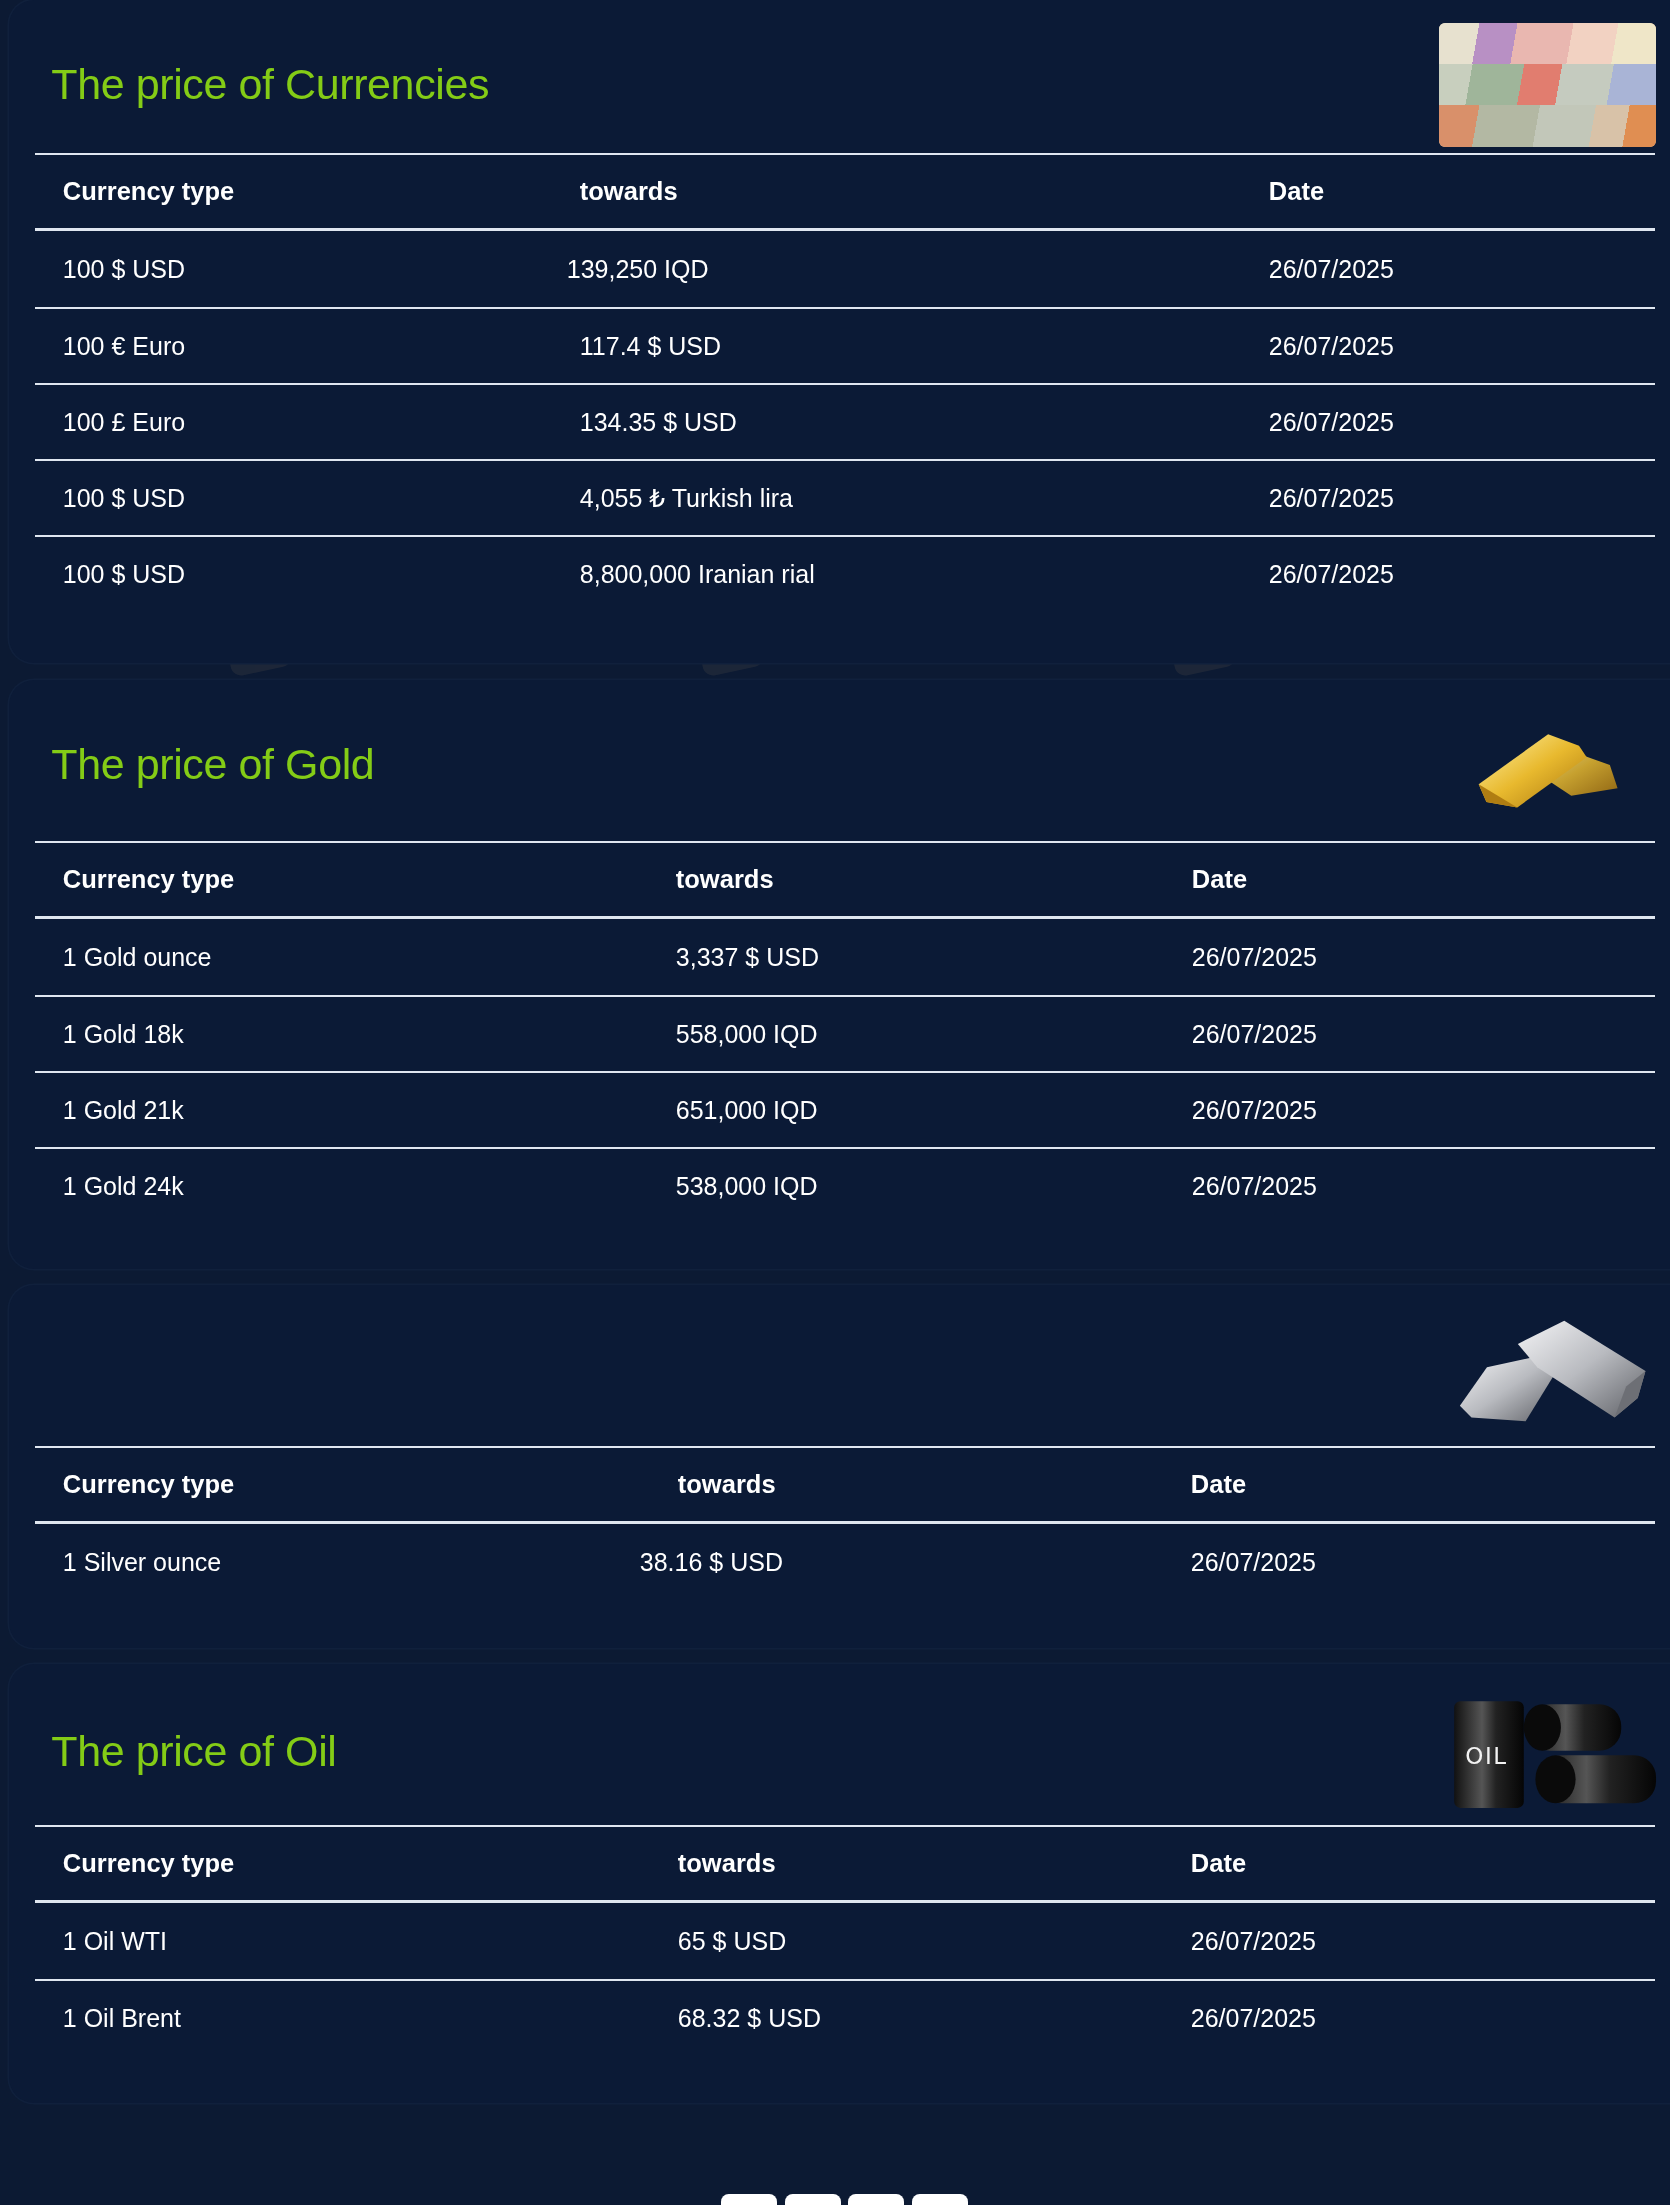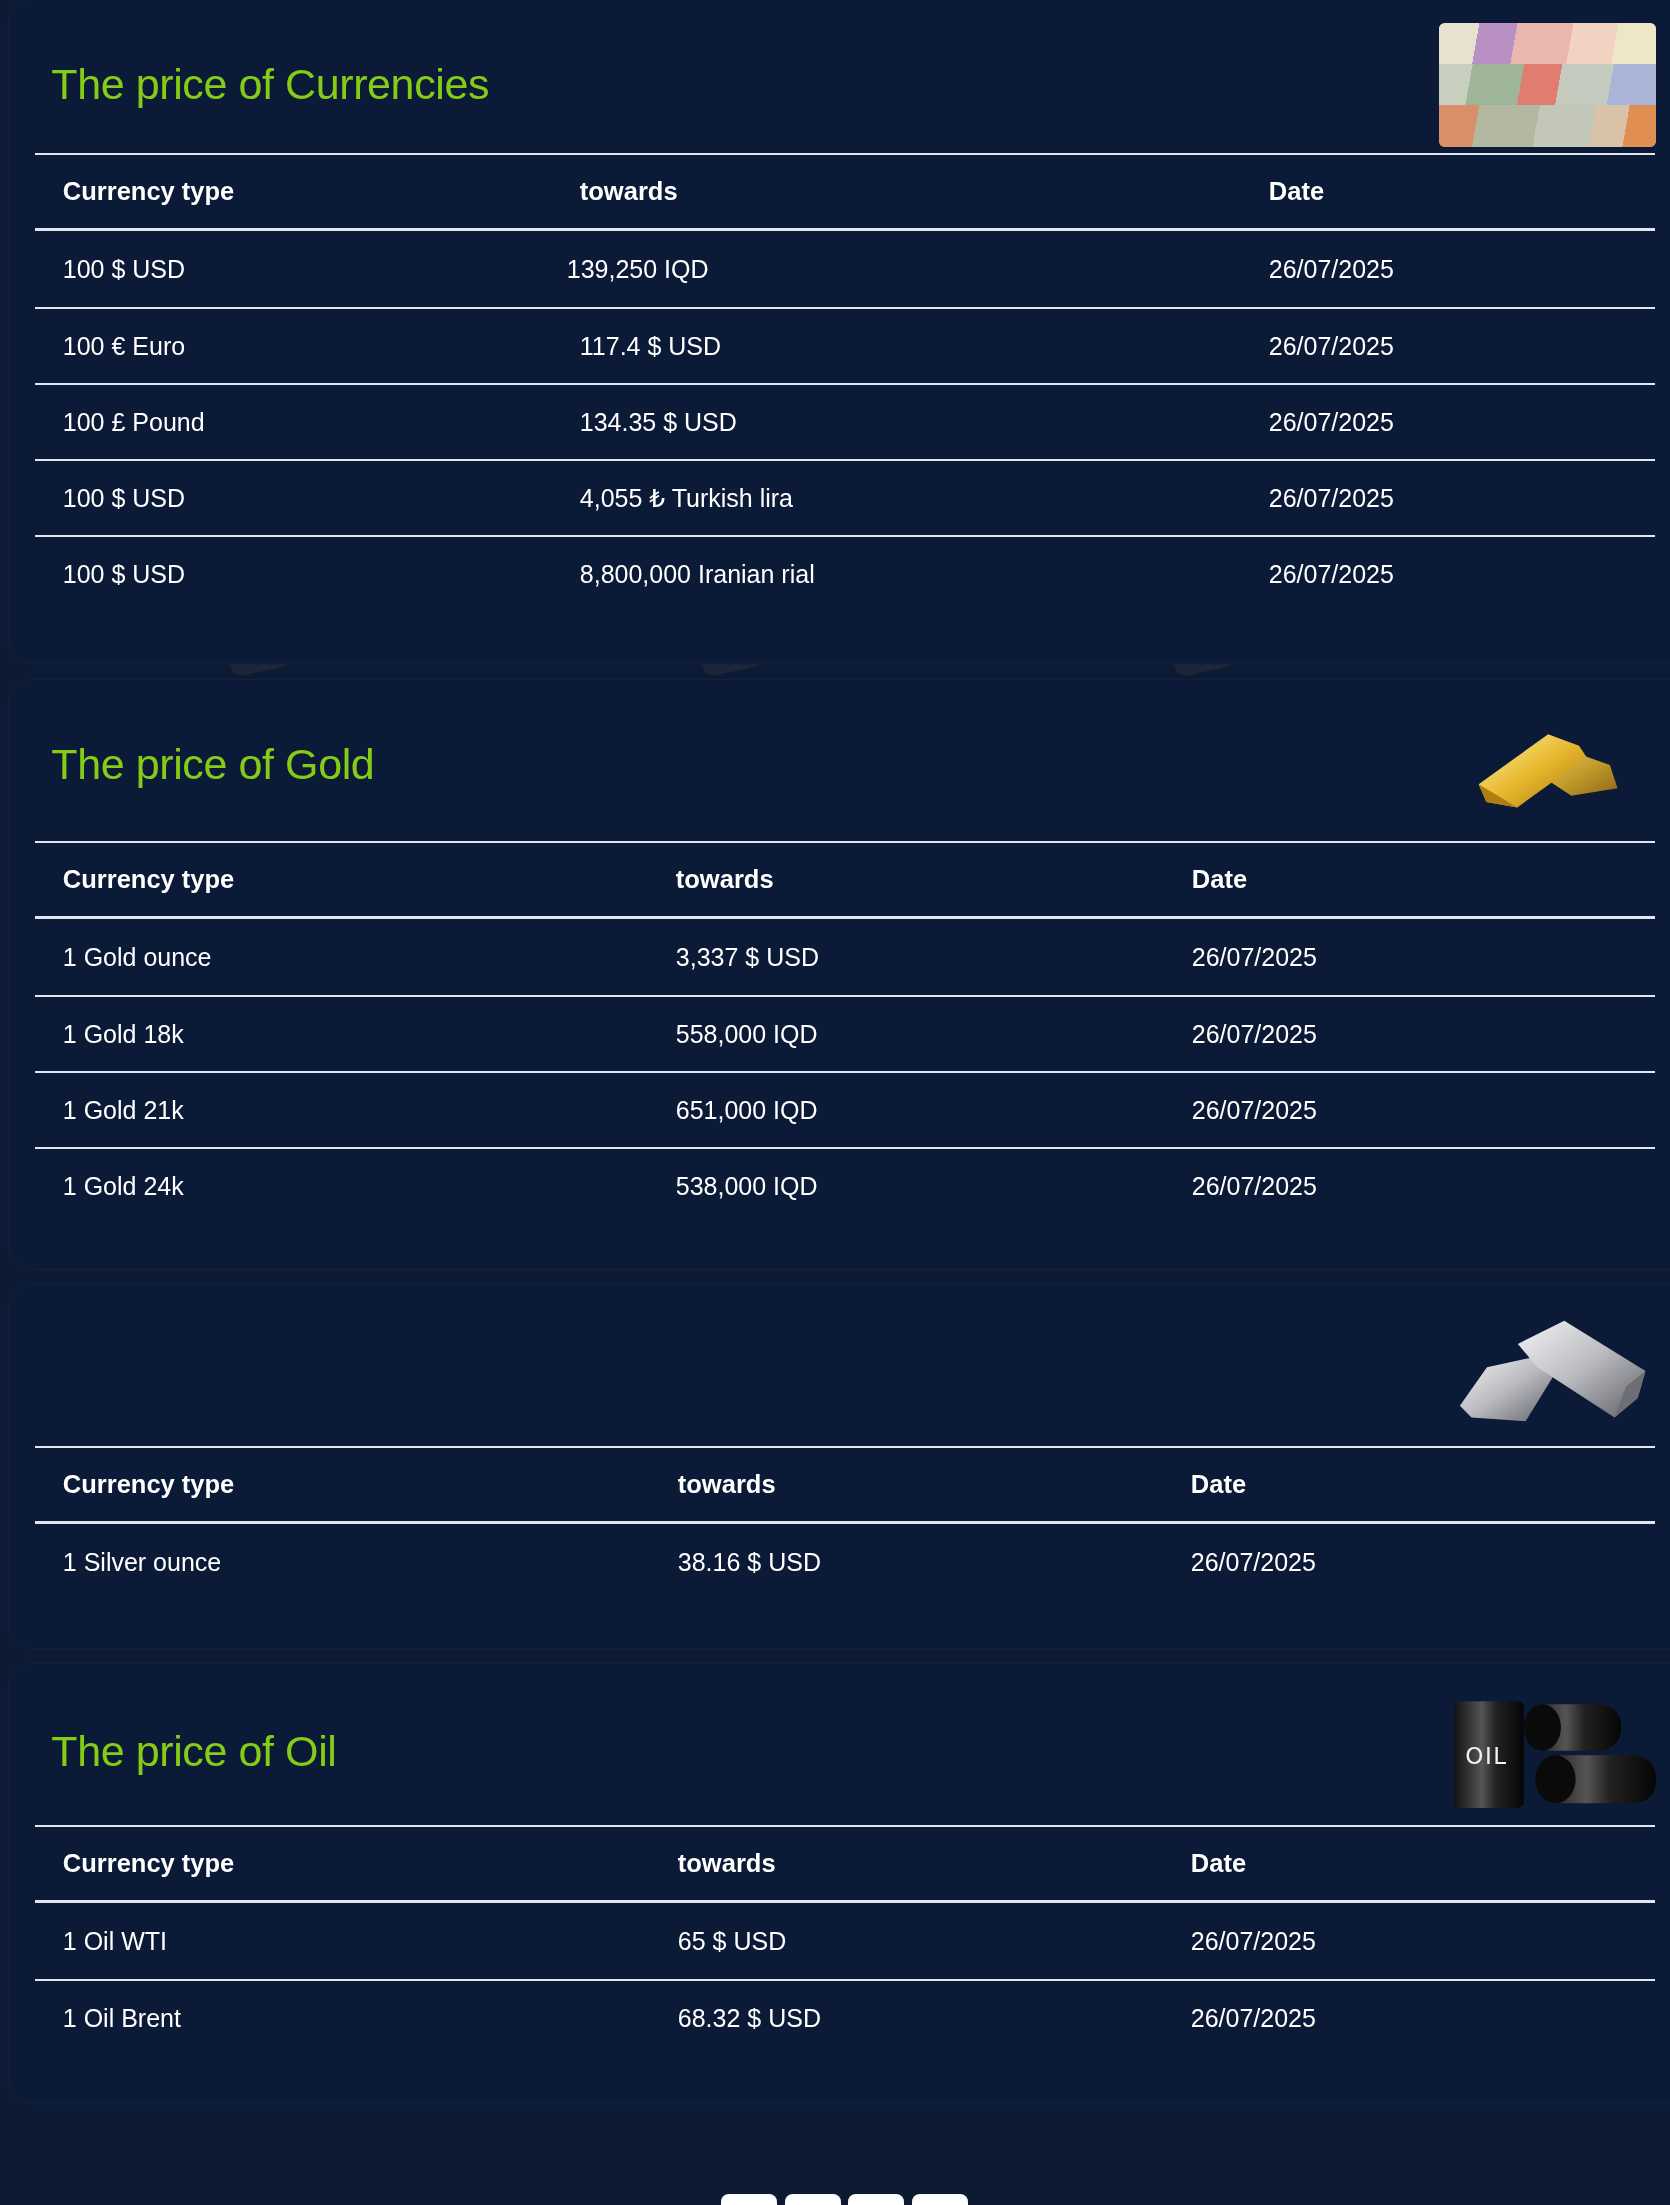--- a/index.html
+++ b/index.html
@@ -149,21 +149,21 @@
       <div class="cell" style="left:28px">100 $ USD</div>
       <div class="cell" style="left:532px">139,250 IQD</div>
       <div class="cell" style="left:1234px">26/07/2025</div>
     </div>
     <div class="row">
       <div class="cell" style="left:28px">100 € Euro</div>
       <div class="cell" style="left:545px">117.4 $ USD</div>
       <div class="cell" style="left:1234px">26/07/2025</div>
     </div>
     <div class="row">
-      <div class="cell" style="left:28px">100 £ Pound</div>
+      <div class="cell" style="left:28px">100 £ Euro</div>
       <div class="cell" style="left:545px">134.35 $ USD</div>
       <div class="cell" style="left:1234px">26/07/2025</div>
     </div>
     <div class="row">
       <div class="cell" style="left:28px">100 $ USD</div>
       <div class="cell" style="left:545px">4,055 ₺ Turkish lira</div>
       <div class="cell" style="left:1234px">26/07/2025</div>
     </div>
     <div class="row last">
       <div class="cell" style="left:28px">100 $ USD</div>
@@ -234,21 +234,21 @@
     </svg>
   </div>
   <div class="price-table" style="top:161px">
     <div class="row head" style="height:78px">
       <div class="cell" style="left:28px">Currency type</div>
       <div class="cell" style="left:643px">towards</div>
       <div class="cell" style="left:1156px">Date</div>
     </div>
     <div class="row last" style="border-top:none">
       <div class="cell" style="left:28px">1 Silver ounce</div>
-      <div class="cell" style="left:643px">38.16 $ USD</div>
+      <div class="cell" style="left:605px">38.16 $ USD</div>
       <div class="cell" style="left:1156px">26/07/2025</div>
     </div>
   </div>
 </section>
 
 <section class="card" style="top:1664px;height:439px">
   <h2 class="card-title" style="top:63px">The price of Oil</h2>
   <div class="card-image" style="left:1442px;top:31px;width:209px;height:116px">
     <svg width="209" height="116" viewBox="0 0 270 150">
       <defs>

